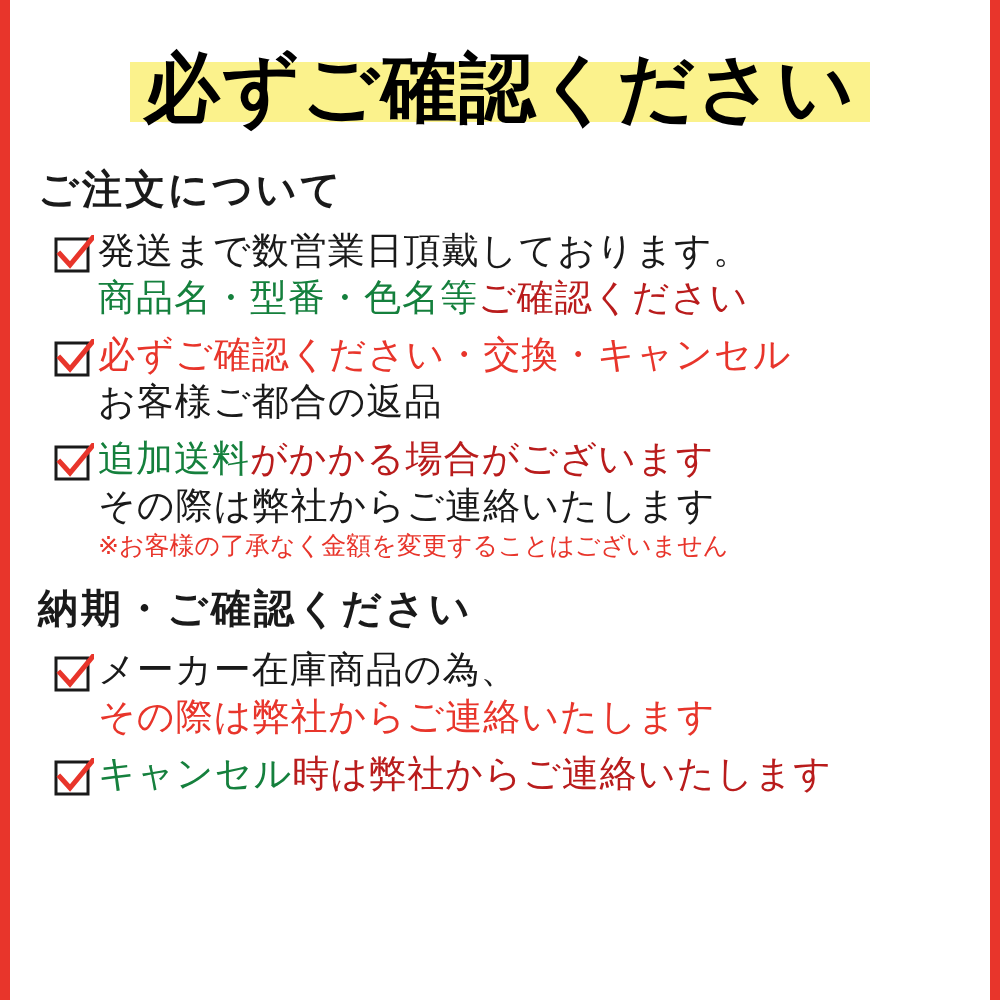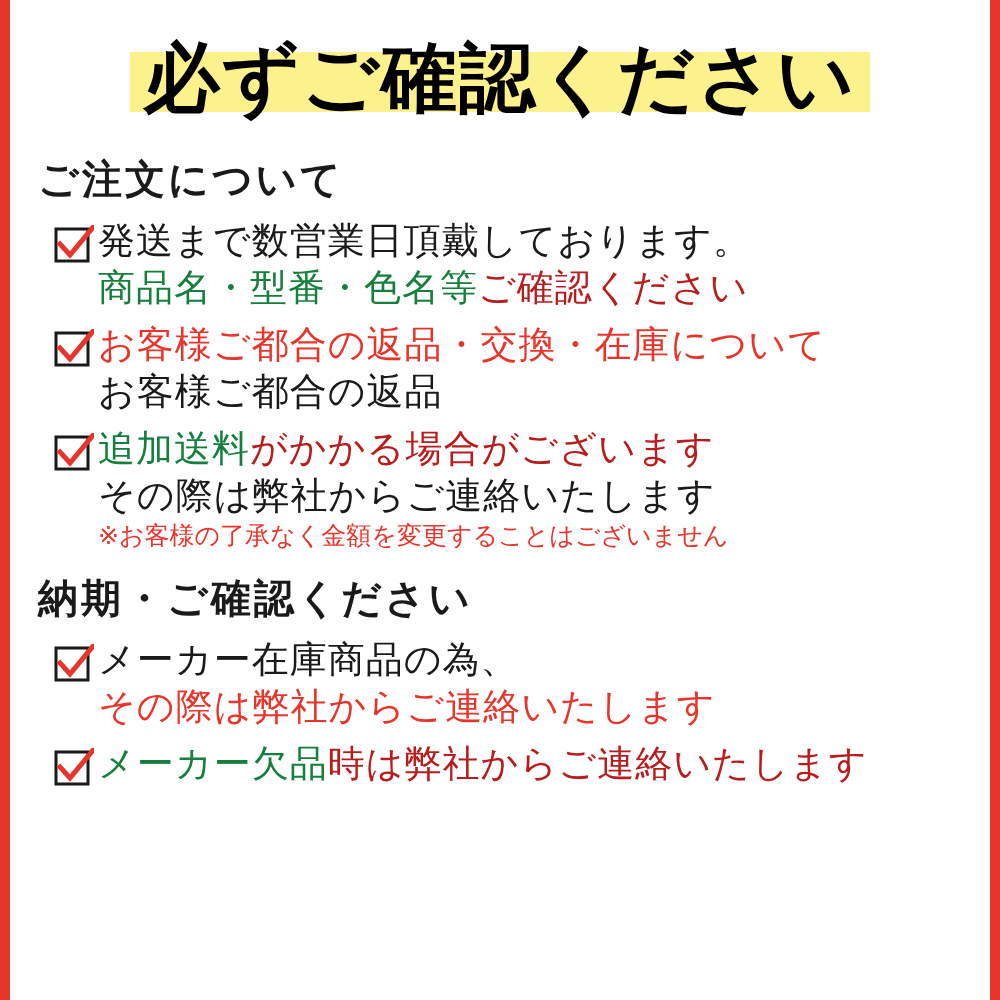--- a/index.html
+++ b/index.html
@@ -35,21 +35,21 @@
     position: absolute;
     left: 10px;
     right: 10px;
     top: 0;
     bottom: 0;
   }
 
   
   .title-wrap {
     text-align: center;
-    margin-top: 30px;
+    margin-top: 40px;
     height: 100px;
   }
   .title {
     display: inline-block;
     position: relative;
     font-size: 76px;
     font-weight: bold;
     line-height: 96px;
     color: #000000;
     letter-spacing: 2px;
@@ -148,21 +148,21 @@
     </div>
 
     <div class="item">
       <span class="check">
         <svg width="40" height="40" viewBox="0 0 40 40">
           <rect x="2" y="4" width="32" height="32" fill="none" stroke="#1a1a1a" stroke-width="3"></rect>
           <path d="M6 19 L16 30 L40 1" fill="none" stroke="#e8352b" stroke-width="5" stroke-linecap="square"></path>
         </svg>
       </span>
       <span class="lines">
-        <span class="line red">お客様ご都合の返品・交換・在庫について</span>
+        <span class="line red">必ずご確認ください・交換・キャンセル</span>
         <span class="line">お客様ご都合の返品</span>
       </span>
     </div>
 
     <div class="item">
       <span class="check">
         <svg width="40" height="40" viewBox="0 0 40 40">
           <rect x="2" y="4" width="32" height="32" fill="none" stroke="#1a1a1a" stroke-width="3"></rect>
           <path d="M6 19 L16 30 L40 1" fill="none" stroke="#e8352b" stroke-width="5" stroke-linecap="square"></path>
         </svg>
@@ -190,18 +190,18 @@
     </div>
 
     <div class="item">
       <span class="check">
         <svg width="40" height="40" viewBox="0 0 40 40">
           <rect x="2" y="4" width="32" height="32" fill="none" stroke="#1a1a1a" stroke-width="3"></rect>
           <path d="M6 19 L16 30 L40 1" fill="none" stroke="#e8352b" stroke-width="5" stroke-linecap="square"></path>
         </svg>
       </span>
       <span class="lines">
-        <span class="line"><span class="red">メーカー欠品</span><span class="blk">時は弊社からご連絡いたします</span></span>
+        <span class="line"><span class="red">キャンセル</span><span class="blk">時は弊社からご連絡いたします</span></span>
       </span>
     </div>
 
   </div>
 </div>
 
 </body></html>

